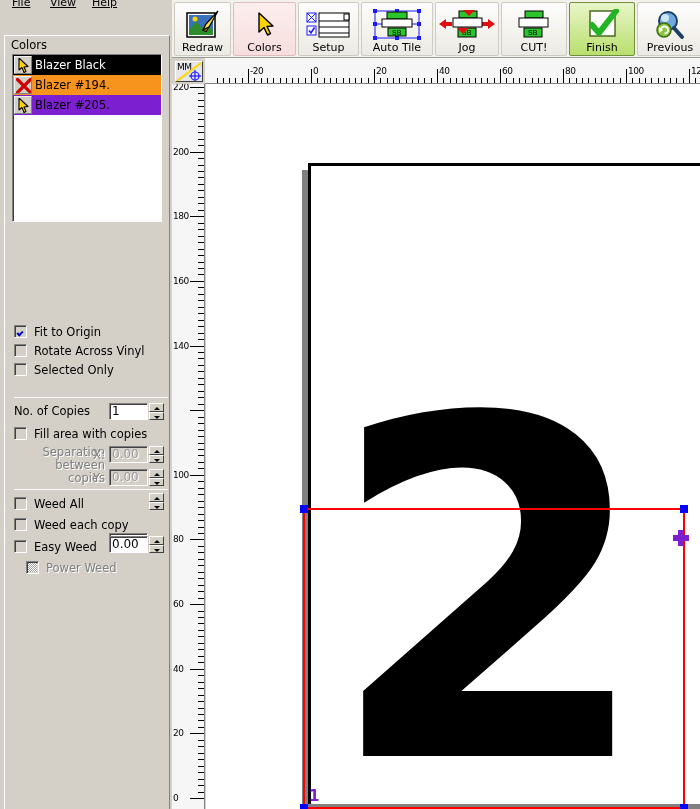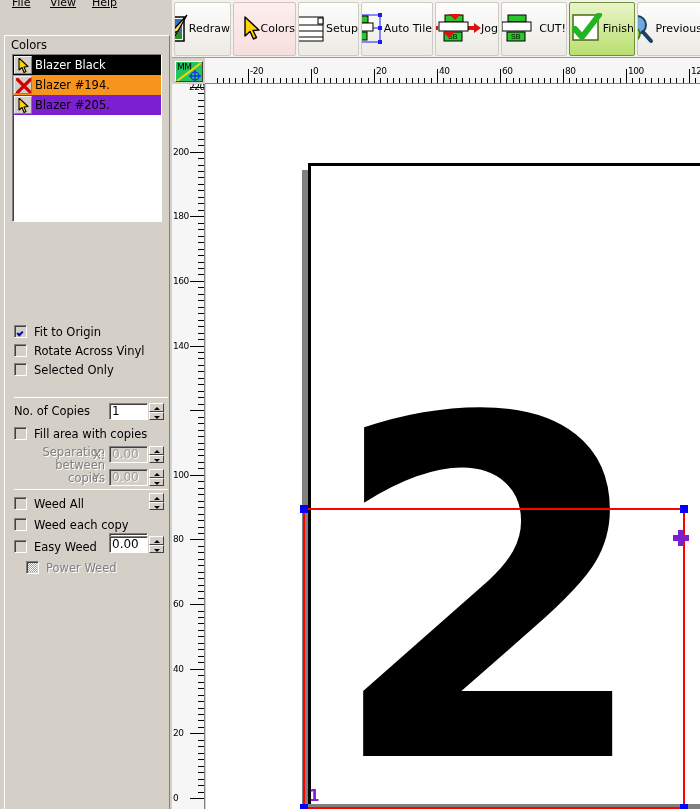--- a/index.html
+++ b/index.html
@@ -27,21 +27,21 @@
 
   
   #toolbar {
     position: absolute; left: 172px; top: 0; width: 528px; height: 58px;
     background: #f2f1ec; border-bottom: 1px solid #9a9a94;
   }
   .tb-btn {
     position: absolute; top: 2px; height: 54px;
     background: linear-gradient(#fdfdfc, #eceae3);
     border: 1px solid #cdcbc4; border-radius: 2px;
-    display: flex; flex-direction: row; align-items: center; justify-content: flex-end;
+    display: flex; flex-direction: column; align-items: center; justify-content: flex-end;
     padding-bottom: 1px; overflow: hidden;
   }
   .tb-btn .tb-label { font-size: 11px; line-height: 12px; white-space: nowrap; }
   .tb-ico { height: 34px; display: flex; align-items: center; justify-content: center; }
   .tb-btn.hot { background: linear-gradient(#fdeeee,#f7dede); border-color:#e0bcbc;}
   .tb-btn.sel {
     background: linear-gradient(#e9f5c9,#b9df6e);
     border: 1px solid #6f8f3a;
   }
 
@@ -131,21 +131,21 @@
   .spin div.up::after { border-bottom: 3px solid #000; }
   .spin div.dn::after { border-top: 3px solid #000; }
 
   
   #corner {
     position: absolute; left: 172px; top: 58px; width: 33px; height: 26px;
     background: #d4d0c8;
   }
   #unitbtn {
     position: absolute; left: 175px; top: 61px; width: 28px; height: 21px;
-    background: #22c55e; border: 1px solid #fff; border-right-color:#404040; border-bottom-color:#404040;
+    background: #e5e5e5; border: 1px solid #fff; border-right-color:#404040; border-bottom-color:#404040;
     font-size: 9px; line-height: 10px; overflow: hidden;
   }
   #unitbtn .um { position:absolute; left:1px; top:0px; font-size:9px; letter-spacing:-0.5px;}
   #hruler {
     position: absolute; left: 205px; top: 58px; width: 495px; height: 26px;
     background: #f6f6f6; border-bottom: 1px solid #808080; overflow: hidden;
   }
   #vruler {
     position: absolute; left: 172px; top: 84px; width: 33px; height: 725px;
     background: #f6f6f6; border-right: 1px solid #808080; overflow: hidden;
@@ -654,21 +654,21 @@
         <div class="tick" style="top: 48.2455px; height: 1px; width: 6px; left: 26px;"></div>
         <div class="tick" style="top: 41.7818px; height: 1px; width: 6px; left: 26px;"></div>
         <div class="tick" style="top: 35.3182px; height: 1px; width: 6px; left: 26px;"></div>
         <div class="tick" style="top: 28.8545px; height: 1px; width: 6px; left: 26px;"></div>
         <div class="tick" style="top: 22.3909px; height: 1px; width: 6px; left: 26px;"></div>
         <div class="tick" style="top: 15.9273px; height: 1px; width: 6px; left: 26px;"></div>
         <div class="tick" style="top: 9.46364px; height: 1px; width: 6px; left: 26px;"></div>
         <div class="tick" style="top: 3px; height: 1px; width: 14px; left: 18px;"></div>
       </div>
     <div id="vr-labels">
-        <div class="vlabel" style="left: 17px; top: -1px;">220</div>
+        <div class="vlabel" style="left: 1px; top: -1px;">220</div>
         <div class="vlabel" style="left: 1px; top: 63.6364px;">200</div>
         <div class="vlabel" style="left: 1px; top: 128.273px;">180</div>
         <div class="vlabel" style="left: 1px; top: 192.909px;">160</div>
         <div class="vlabel" style="left: 1px; top: 257.545px;">140</div>
         <div class="vlabel" style="left: 1px; top: 322.182px; margin-left: 30px;">120</div>
         <div class="vlabel" style="left: 1px; top: 386.818px;">100</div>
         <div class="vlabel" style="left: 1px; top: 451.455px;">80</div>
         <div class="vlabel" style="left: 1px; top: 516.091px;">60</div>
         <div class="vlabel" style="left: 1px; top: 580.727px;">40</div>
         <div class="vlabel" style="left: 1px; top: 645.364px;">20</div>

